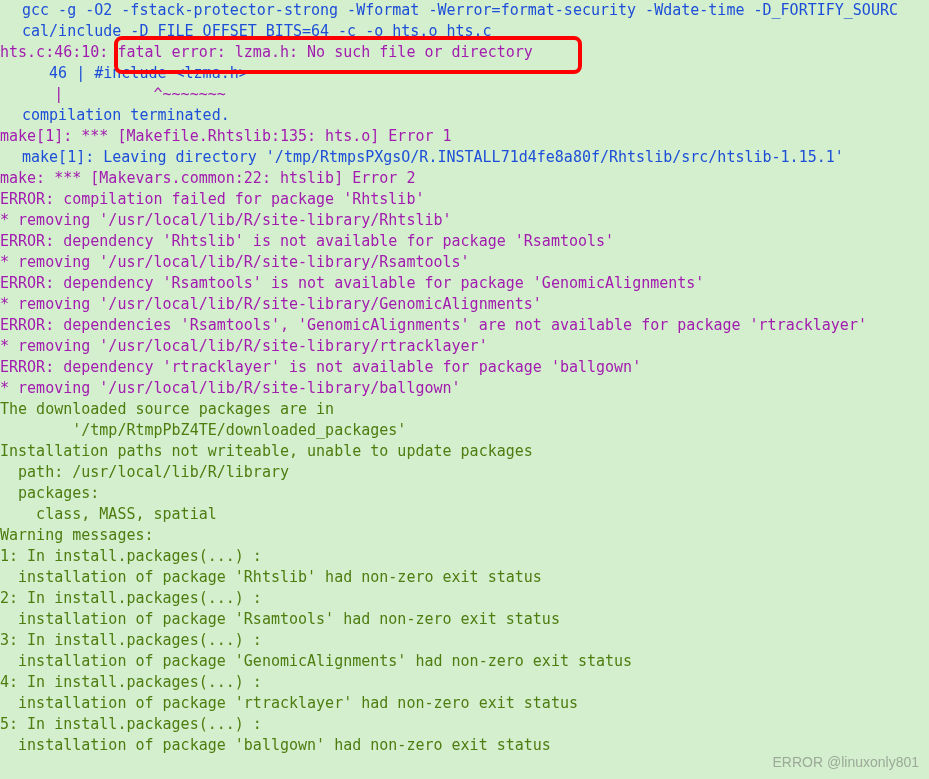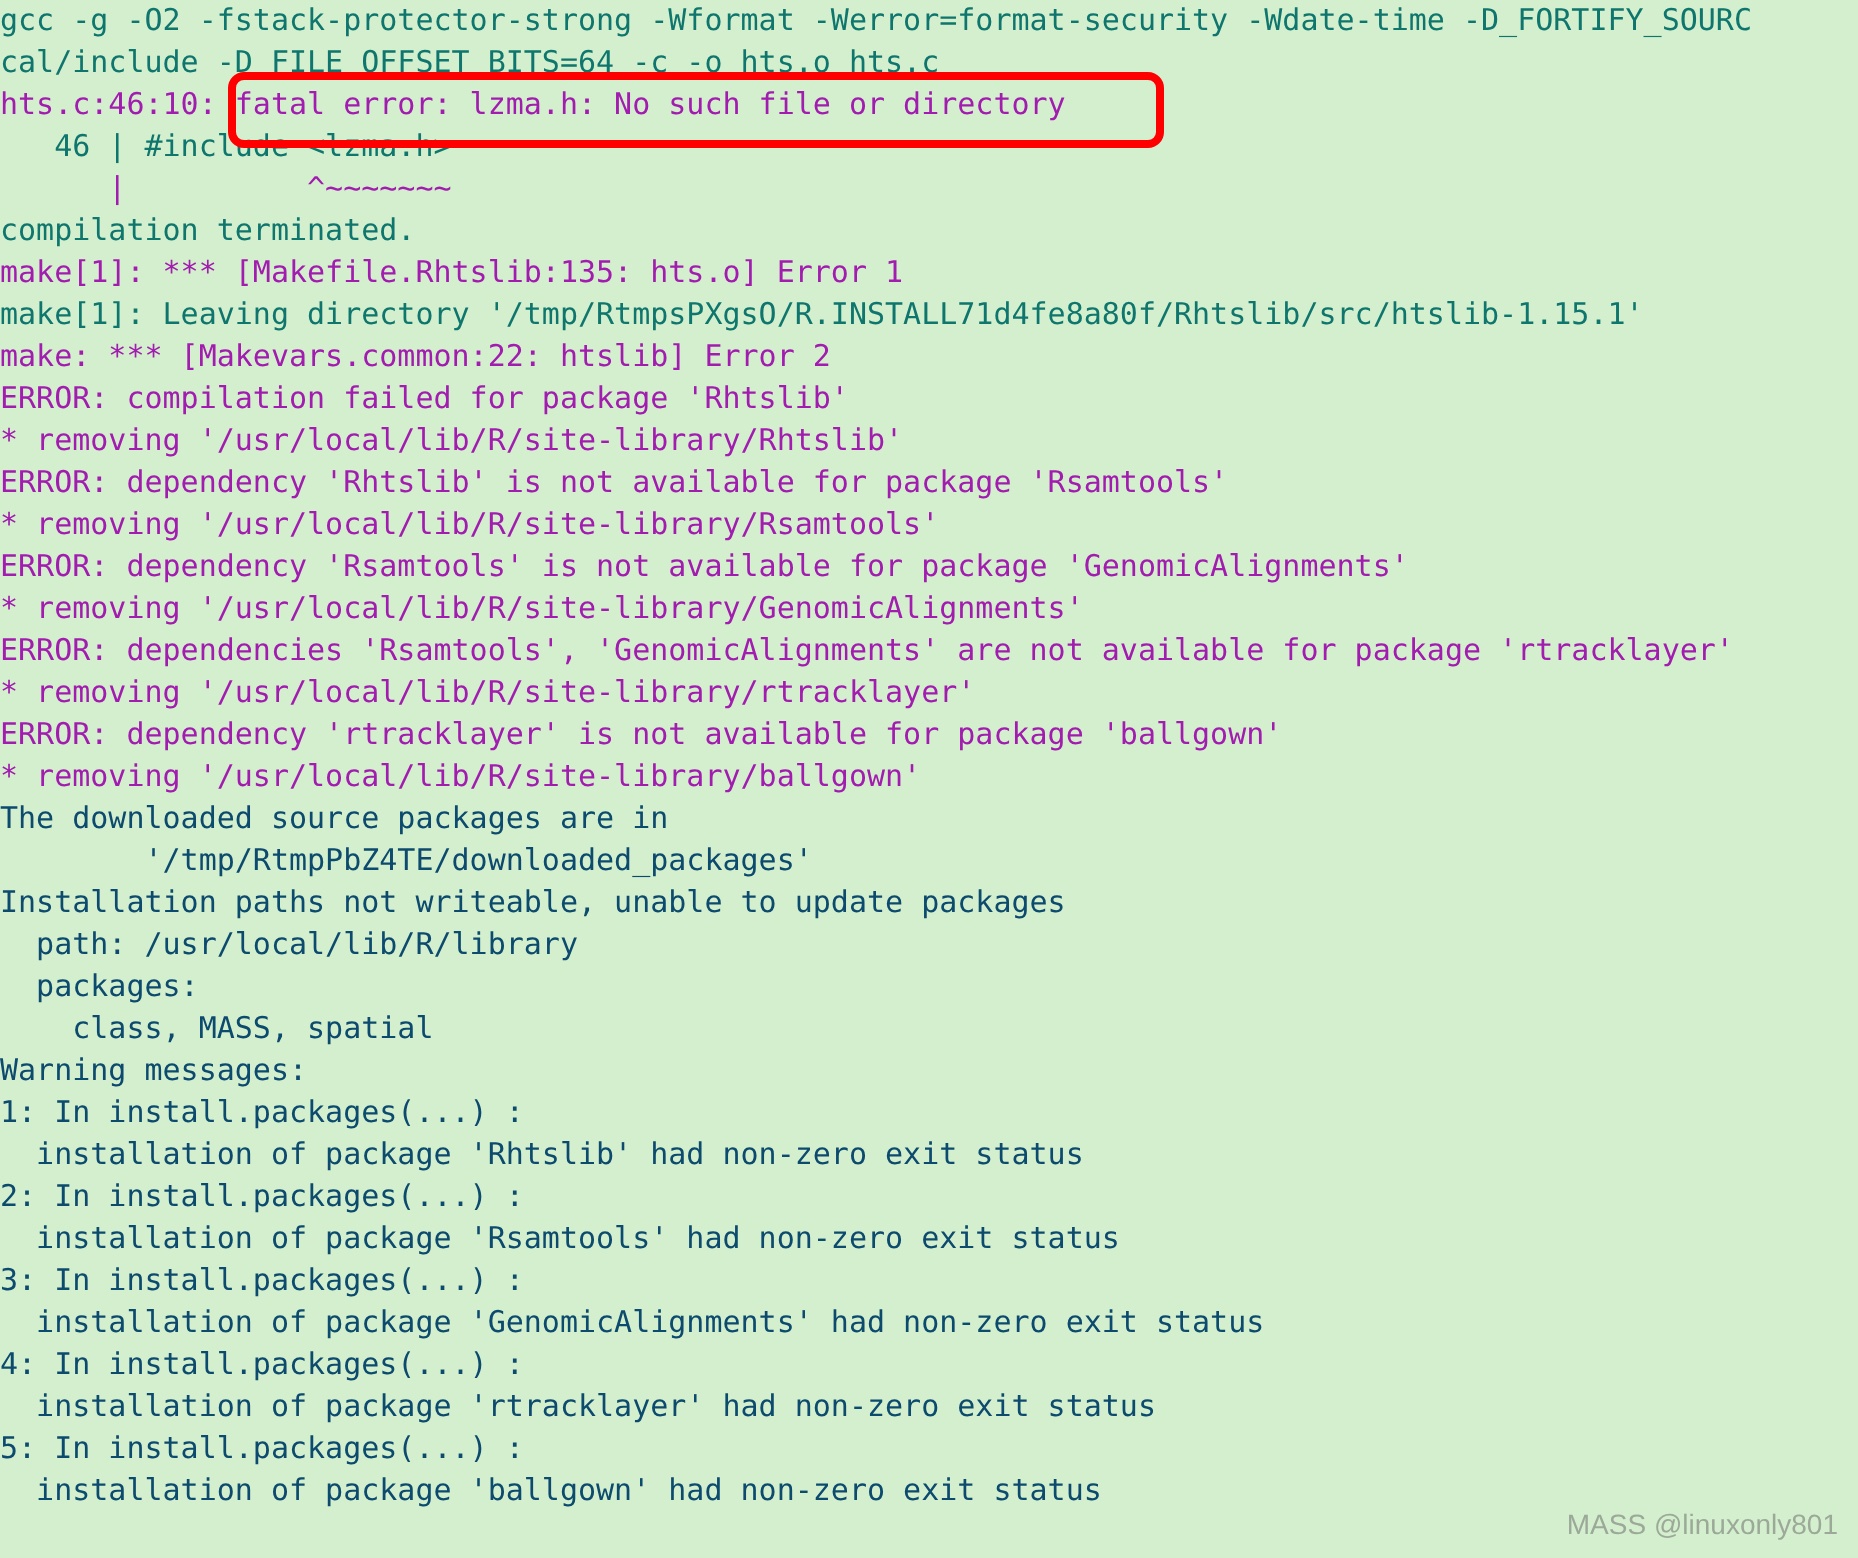--- a/index.html
+++ b/index.html
@@ -16,23 +16,23 @@
   }
   pre {
     margin: 0;
     padding: 0;
     white-space: pre;
     font-family: inherit;
   }
   .line {
     white-space: pre;
   }
-  .c-black { color: #0f766e; }
+  .c-black { color: #1d4ed8; padding-left: 22px; }
   .c-red   { color: #a21caf; }
-  .c-green { color: #0c4a6e; }
+  .c-green { color: #4d7c0f; }
   .highlight-box {
     position: absolute;
     border: 4px solid #ff0000;
     border-radius: 8px;
     left: 114px;
     top: 36px;
     width: 460px;
     height: 30px;
     pointer-events: none;
   }
@@ -45,13 +45,13 @@
     font-size: 14px;
   }
 </style>
 </head>
 <body>
 
 <pre id="terminal"><div class="line"><span class="c-black">gcc -g -O2 -fstack-protector-strong -Wformat -Werror=format-security -Wdate-time -D_FORTIFY_SOURC</span></div><div class="line"><span class="c-black">cal/include -D_FILE_OFFSET_BITS=64 -c -o hts.o hts.c</span></div><div class="line"><span class="c-red">hts.c:46:10:</span><span class="c-red"> fatal error: lzma.h: No such file or directory</span></div><div class="line"><span class="c-black">   46 | #include &lt;lzma.h&gt;</span></div><div class="line"><span class="c-red">      |          ^~~~~~~~</span></div><div class="line"><span class="c-black">compilation terminated.</span></div><div class="line"><span class="c-red">make[1]: *** [Makefile.Rhtslib:135: hts.o] Error 1</span></div><div class="line"><span class="c-black">make[1]: Leaving directory '/tmp/RtmpsPXgsO/R.INSTALL71d4fe8a80f/Rhtslib/src/htslib-1.15.1'</span></div><div class="line"><span class="c-red">make: *** [Makevars.common:22: htslib] Error 2</span></div><div class="line"><span class="c-red">ERROR: compilation failed for package 'Rhtslib'</span></div><div class="line"><span class="c-red">* removing '/usr/local/lib/R/site-library/Rhtslib'</span></div><div class="line"><span class="c-red">ERROR: dependency 'Rhtslib' is not available for package 'Rsamtools'</span></div><div class="line"><span class="c-red">* removing '/usr/local/lib/R/site-library/Rsamtools'</span></div><div class="line"><span class="c-red">ERROR: dependency 'Rsamtools' is not available for package 'GenomicAlignments'</span></div><div class="line"><span class="c-red">* removing '/usr/local/lib/R/site-library/GenomicAlignments'</span></div><div class="line"><span class="c-red">ERROR: dependencies 'Rsamtools', 'GenomicAlignments' are not available for package 'rtracklayer'</span></div><div class="line"><span class="c-red">* removing '/usr/local/lib/R/site-library/rtracklayer'</span></div><div class="line"><span class="c-red">ERROR: dependency 'rtracklayer' is not available for package 'ballgown'</span></div><div class="line"><span class="c-red">* removing '/usr/local/lib/R/site-library/ballgown'</span></div><div class="line"><span class="c-green"></span></div><div class="line"><span class="c-green">The downloaded source packages are in</span></div><div class="line"><span class="c-green">        '/tmp/RtmpPbZ4TE/downloaded_packages'</span></div><div class="line"><span class="c-green">Installation paths not writeable, unable to update packages</span></div><div class="line"><span class="c-green">  path: /usr/local/lib/R/library</span></div><div class="line"><span class="c-green">  packages:</span></div><div class="line"><span class="c-green">    class, MASS, spatial</span></div><div class="line"><span class="c-green">Warning messages:</span></div><div class="line"><span class="c-green">1: In install.packages(...) :</span></div><div class="line"><span class="c-green">  installation of package 'Rhtslib' had non-zero exit status</span></div><div class="line"><span class="c-green">2: In install.packages(...) :</span></div><div class="line"><span class="c-green">  installation of package 'Rsamtools' had non-zero exit status</span></div><div class="line"><span class="c-green">3: In install.packages(...) :</span></div><div class="line"><span class="c-green">  installation of package 'GenomicAlignments' had non-zero exit status</span></div><div class="line"><span class="c-green">4: In install.packages(...) :</span></div><div class="line"><span class="c-green">  installation of package 'rtracklayer' had non-zero exit status</span></div><div class="line"><span class="c-green">5: In install.packages(...) :</span></div><div class="line"><span class="c-green">  installation of package 'ballgown' had non-zero exit status</span></div></pre>
 
 <div class="highlight-box"></div>
 
-<div class="watermark">MASS @linuxonly801</div>
+<div class="watermark">ERROR @linuxonly801</div>
 
 </body></html>

